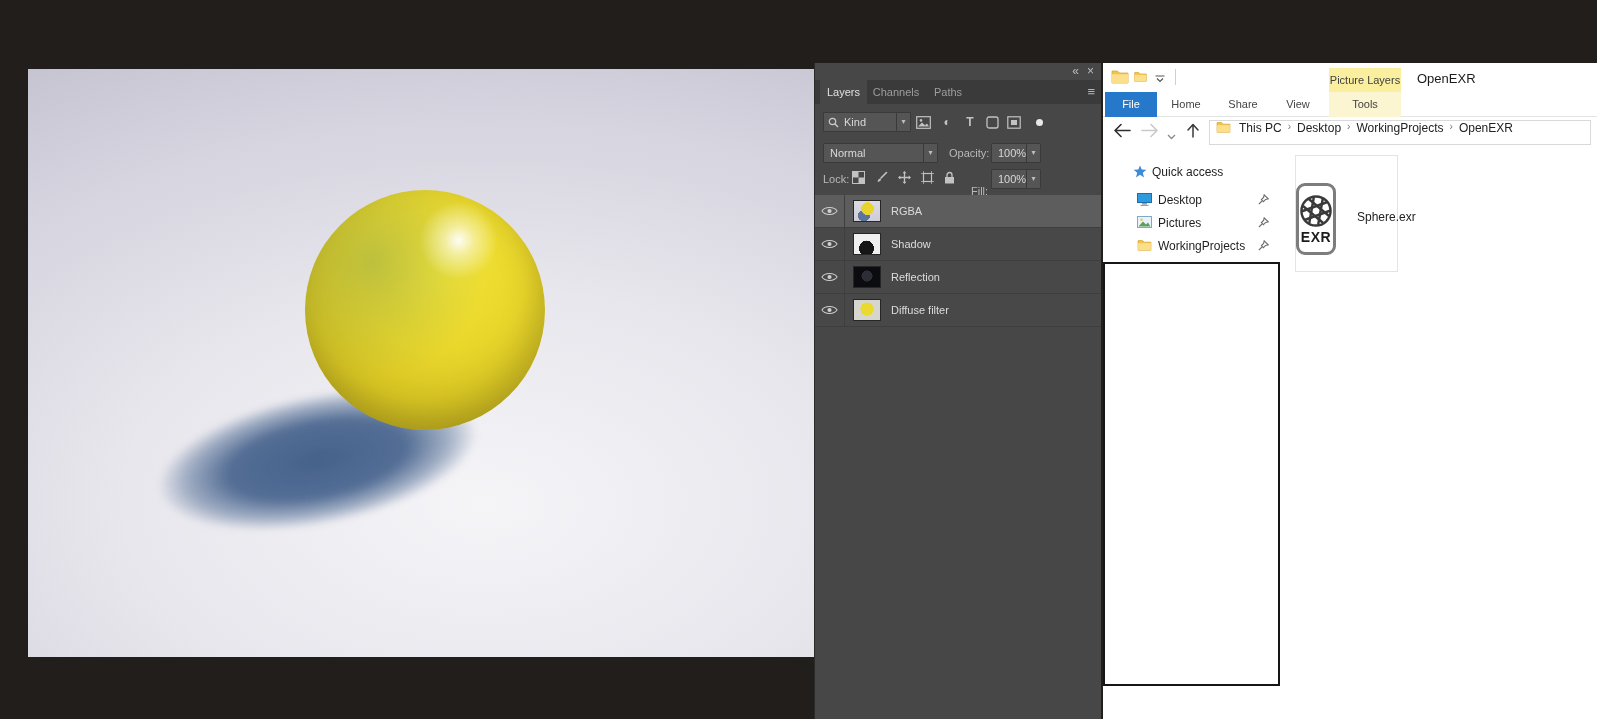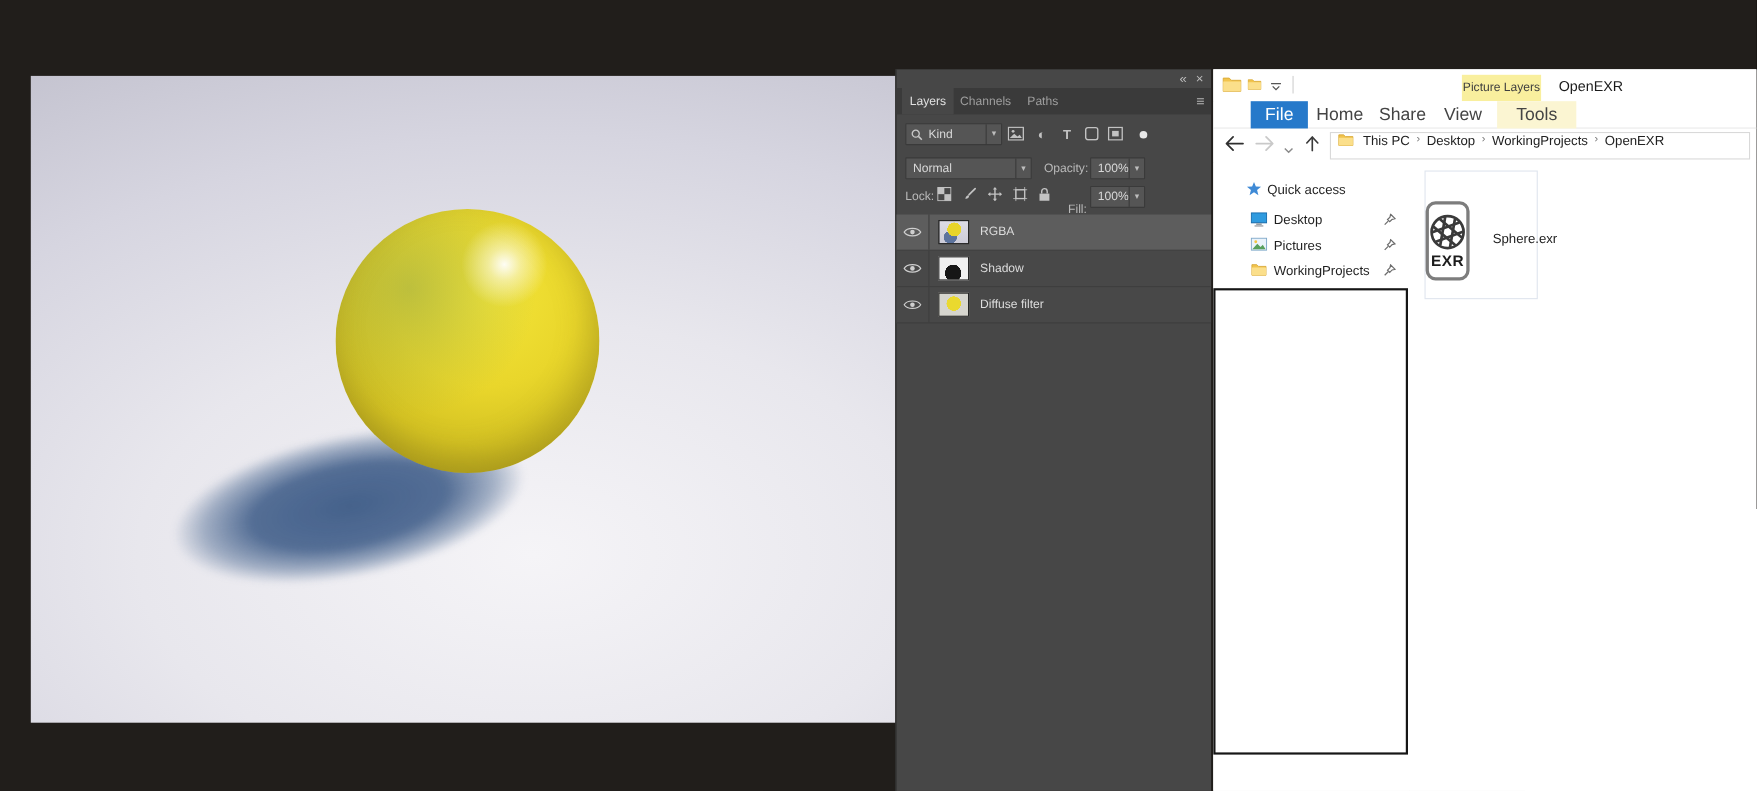--- a/index.html
+++ b/index.html
@@ -86,21 +86,21 @@
   .t-folder { position:absolute; left:8px; top:6px; }
   .t-folder2 { position:absolute; left:31px; top:8px; }
   .t-custom { position:absolute; left:52px; top:10px; }
   .t-sep { position:absolute; left:72px; top:6px; width:1px; height:16px; background:#d0d0d0; }
   .picture-tools { position:absolute; left:226px; top:5px; width:72px; height:24px; background:#f9ef9e;
                    color:#3f3f3f; font-size:11px; text-align:center; line-height:24px; }
   .window-title { position:absolute; left:314px; top:8px; font-size:13px; color:#1b1b1b; }
 
   .ribbon-row { position:absolute; left:0; top:29px; right:0; height:25px; background:#fff;
                 border-bottom:1px solid #e4e4e4; }
-  .rtab { position:absolute; top:0; height:25px; line-height:25px; text-align:center; font-size:16px; color:#444;margin-left:32px; }
+  .rtab { position:absolute; top:0; height:25px; line-height:25px; text-align:center; font-size:11px; color:#444; }
   .rtab-file { left:2px; width:52px; background:#2679ca; color:#fff; }
   .rtab-home { left:57px; width:52px; }
   .rtab-share { left:113px; width:54px; }
   .rtab-view { left:170px; width:50px; }
   .rtab-manage { left:226px; width:72px; background:#fbf5d2; }
 
   .nav-row { position:absolute; left:0; top:54px; right:0; height:31px; background:#fff; }
   .nav-btn { position:absolute; top:6px; }
   .nb-back { left:10px; } .nb-fwd { left:38px; } .nb-chev { left:64px; top:12px; } .nb-up { left:83px; }
   .address-bar { position:absolute; left:106px; top:3px; right:6px; height:25px; border:1px solid #d9d9d9;
@@ -259,20 +259,30 @@
         <span class="thumb thumb-shadow"></span>
         <span class="lname">Shadow</span>
       </div>
       <div class="layer-row">
         <span class="eye-cell">
           <svg width="17" height="12" viewBox="0 0 18 12">
               <path d="M1 6 C4 1.2 14 1.2 17 6 C14 10.8 4 10.8 1 6 Z" fill="none" stroke="#cfcfcf" stroke-width="1.1"></path>
               <circle cx="9" cy="6" r="2.2" fill="#cfcfcf"></circle>
             </svg>
         </span>
+        <span class="thumb thumb-reflection"></span>
+        <span class="lname">Reflection</span>
+      </div>
+      <div class="layer-row">
+        <span class="eye-cell">
+          <svg width="17" height="12" viewBox="0 0 18 12">
+              <path d="M1 6 C4 1.2 14 1.2 17 6 C14 10.8 4 10.8 1 6 Z" fill="none" stroke="#cfcfcf" stroke-width="1.1"></path>
+              <circle cx="9" cy="6" r="2.2" fill="#cfcfcf"></circle>
+            </svg>
+        </span>
         <span class="thumb thumb-diffuse"></span>
         <span class="lname">Diffuse filter</span>
       </div>
     </div>
   </div>
 
   <div class="explorer">
 
     <div class="exp-titlebar">
       <span class="t-folder">

